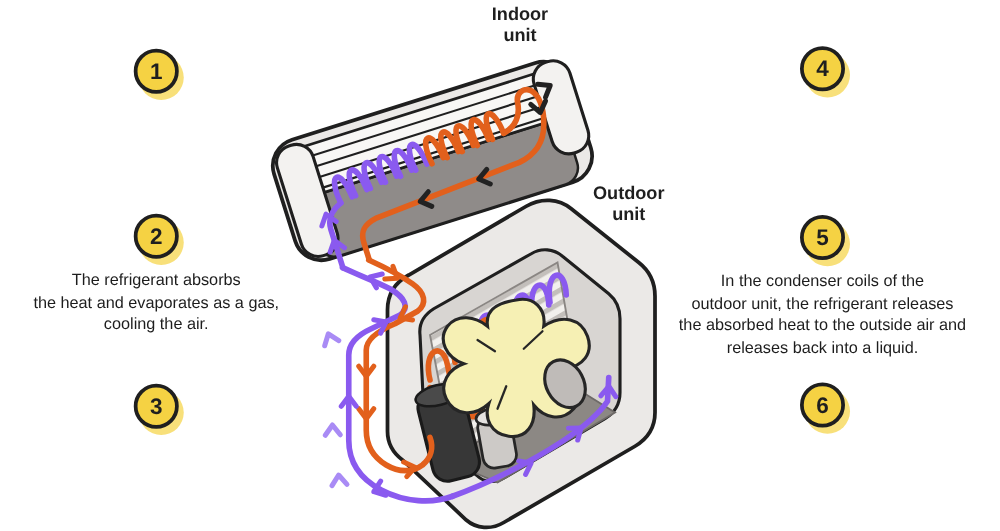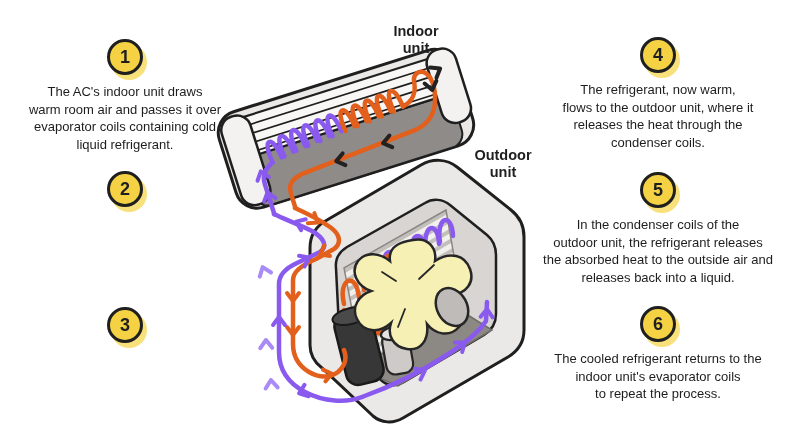--- a/index.html
+++ b/index.html
@@ -23,21 +23,21 @@
   #step-2{left:10px;top:171px;width:230px;}
   #step-3{left:10px;top:307px;width:230px;}
   #step-4{left:527px;top:37px;width:262px;}
   #step-5{left:520px;top:172px;width:276px;}
   #step-6{left:527px;top:306px;width:262px;}
 
   .unit-label{
     position:absolute;font-weight:700;font-size:14.5px;line-height:17px;
     text-align:center;white-space:pre-line;color:var(--ink,#1f1f1f);
   }
-  #indoor-label{left:368px;top:23px;width:96px;}
+  #indoor-label{left:368px;top:4px;width:96px;}
   #outdoor-label{left:450px;top:147px;width:106px;text-align:center;}
 
   
   .pipe{fill:none;stroke-width:4.5;stroke-linecap:round;stroke-linejoin:round;}
   .pipe-o{stroke:var(--pipe_orange,#E2601C);}
   .pipe-p{stroke:var(--pipe_purple,#8A5AEF);}
   .ln{stroke:var(--ink,#1f1f1f);stroke-width:1.7;stroke-linecap:round;}
   .ch{fill:none;stroke-width:4;stroke-linecap:round;stroke-linejoin:round;}
   .ch-o{stroke:var(--pipe_orange,#E2601C);}
   .ch-p{stroke:var(--pipe_purple,#8A5AEF);}
@@ -145,45 +145,37 @@
     </g>
   </svg>
 
   <div class="unit-label" id="indoor-label">Indoor
 unit</div>
   <div class="unit-label" id="outdoor-label">Outdoor
 unit</div>
 
   <div class="step" id="step-1">
     <div class="badge">1</div>
-    <div class="step-text">The AC's indoor unit draws
-warm room air and passes it over
-evaporator coils containing cold
-liquid refrigerant.</div>
   </div>
   <div class="step" id="step-2">
     <div class="badge">2</div>
+    <div class="step-text">The refrigerant absorbs
+the heat and evaporates as a gas,
+cooling the air.</div>
   </div>
   <div class="step" id="step-3">
     <div class="badge">3</div>
   </div>
   <div class="step" id="step-4">
     <div class="badge">4</div>
-    <div class="step-text">The refrigerant, now warm,
-flows to the outdoor unit, where it
-releases the heat through the
-condenser coils.</div>
   </div>
   <div class="step" id="step-5">
     <div class="badge">5</div>
     <div class="step-text">In the condenser coils of the
 outdoor unit, the refrigerant releases
 the absorbed heat to the outside air and
 releases back into a liquid.</div>
   </div>
   <div class="step" id="step-6">
     <div class="badge">6</div>
-    <div class="step-text">The cooled refrigerant returns to the
-indoor unit's evaporator coils
-to repeat the process.</div>
   </div>
 
 </div>
 
 </body></html>

